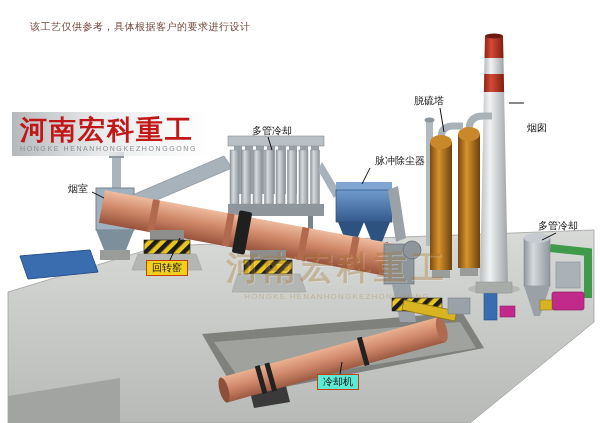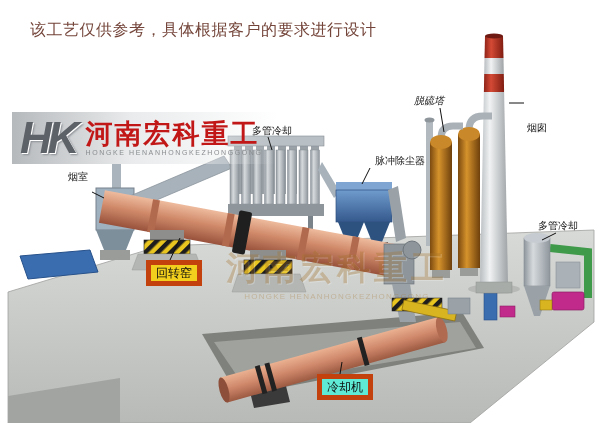--- a/index.html
+++ b/index.html
@@ -1,21 +1,21 @@
 <!DOCTYPE html>
 <html><head>
 <meta charset="utf-8">
 <style>
   html,body{margin:0;padding:0;background:#fff;}
   .stage{
     position:relative;width:600px;height:423px;background:#ffffff;overflow:hidden;
     font-family:"Liberation Sans",sans-serif;
   }
   .disclaimer{
-    position:absolute;left:30px;top:20px;font-size:16px;color:#74453a;letter-spacing:.5px;
+    position:absolute;left:30px;top:20px;font-size:10px;color:#74453a;letter-spacing:.5px;
   }
   
   .logo{
     position:absolute;left:12px;top:112px;display:flex;align-items:center;
     background:linear-gradient(90deg,#b6b9bc 0%,#e9ebec 45%,rgba(255,255,255,0) 100%);
     padding:4px 14px 4px 8px;
   }
   .logo-mark{
     font-style:italic;font-weight:900;font-size:44px;line-height:1;color:#5d6268;
     letter-spacing:-4px;text-shadow:1px 1px 0 #ffffff,2px 2px 2px #8d9196;
@@ -32,22 +32,22 @@
   .watermark{
     position:absolute;left:226px;top:246px;opacity:.32;color:#a5742c;text-align:center;
     pointer-events:none;
   }
   .wm-cn{font-size:33px;font-weight:bold;letter-spacing:4px;font-family:"Liberation Serif",serif;
          text-shadow:1px 1px 0 rgba(255,255,255,.7);}
   .wm-en{font-size:8px;letter-spacing:1.2px;margin-top:1px;}
   
   .lbl{position:absolute;font-size:10px;color:#101010;white-space:nowrap;line-height:1;}
   .lbl-box{
-    position:absolute;font-size:12px;color:#101010;white-space:nowrap;line-height:1.2;
-    border:5px solid #c2410c;padding:1px 5px;font-family:Liberation Serif, serif;
+    position:absolute;font-size:10px;color:#101010;white-space:nowrap;line-height:1.2;
+    border:1px solid #c2410c;padding:1px 5px;font-family:Liberation Serif, serif;
   }
   .lbl-yellow{background:#f2cf1d;}
   .lbl-white{background:#5eead4;}
   .scene{position:absolute;left:0;top:0;}
 </style>
 </head>
 <body>
 
 <div class="stage">
 
@@ -246,34 +246,33 @@
       <line x1="524" y1="103" x2="509" y2="103"></line>
       <line x1="556" y1="233" x2="542" y2="240"></line>
       <line x1="170" y1="260" x2="180" y2="238"></line>
       <line x1="340" y1="374" x2="342" y2="362"></line>
     </g>
   </svg>
 
   <div class="disclaimer">该工艺仅供参考，具体根据客户的要求进行设计</div>
 
   <div class="logo">
-    <div class="logo-mark">HK</div>
     <div class="logo-text">
       <div class="logo-cn">河南宏科重工</div>
       <div class="logo-en">HONGKE HENANHONGKEZHONGGONG</div>
     </div>
   </div>
 
   <div class="watermark">
     <div class="wm-cn">河南宏科重工</div>
     <div class="wm-en">HONGKE HENANHONGKEZHONGGONG</div>
   </div>
 
-  <div class="lbl" style="left:68px;top:172px;">烟室</div>
+  <div class="lbl" style="left:68px;top:184px;">烟室</div>
   <div class="lbl" style="left:252px;top:126px;">多管冷却</div>
   <div class="lbl" style="left:340px;top:156px;margin-left:35px;">脉冲除尘器</div>
-  <div class="lbl" style="left:414px;top:96px;font-style:italic;">脱硫塔</div>
+  <div class="lbl" style="left:414px;top:96px;">脱硫塔</div>
   <div class="lbl" style="left:527px;top:97px;margin-top:26px;">烟囱</div>
   <div class="lbl" style="left:538px;top:221px;">多管冷却</div>
   <div class="lbl-box lbl-yellow" style="left:146px;top:260px;">回转窑</div>
   <div class="lbl-box lbl-white" style="left:317px;top:374px;">冷却机</div>
 
 </div>
 
 </body></html>

